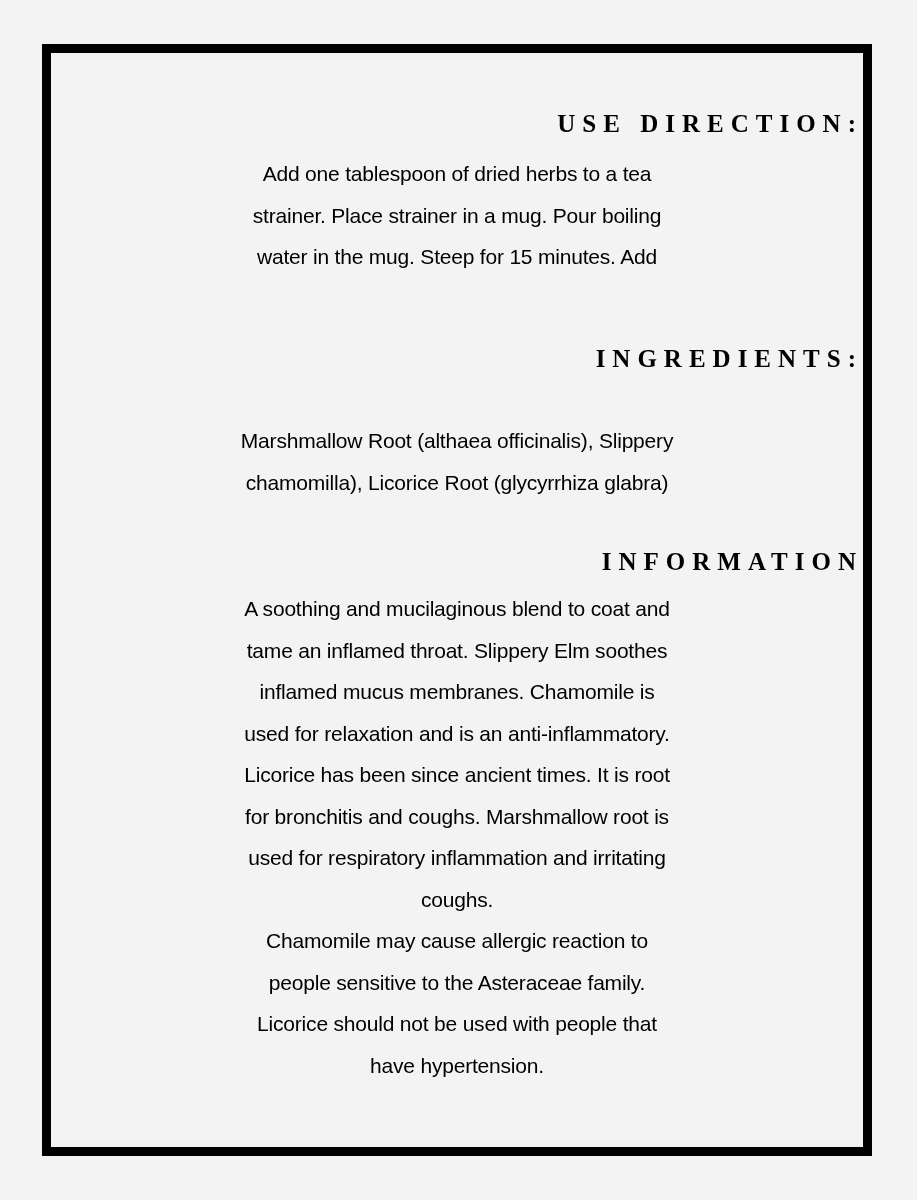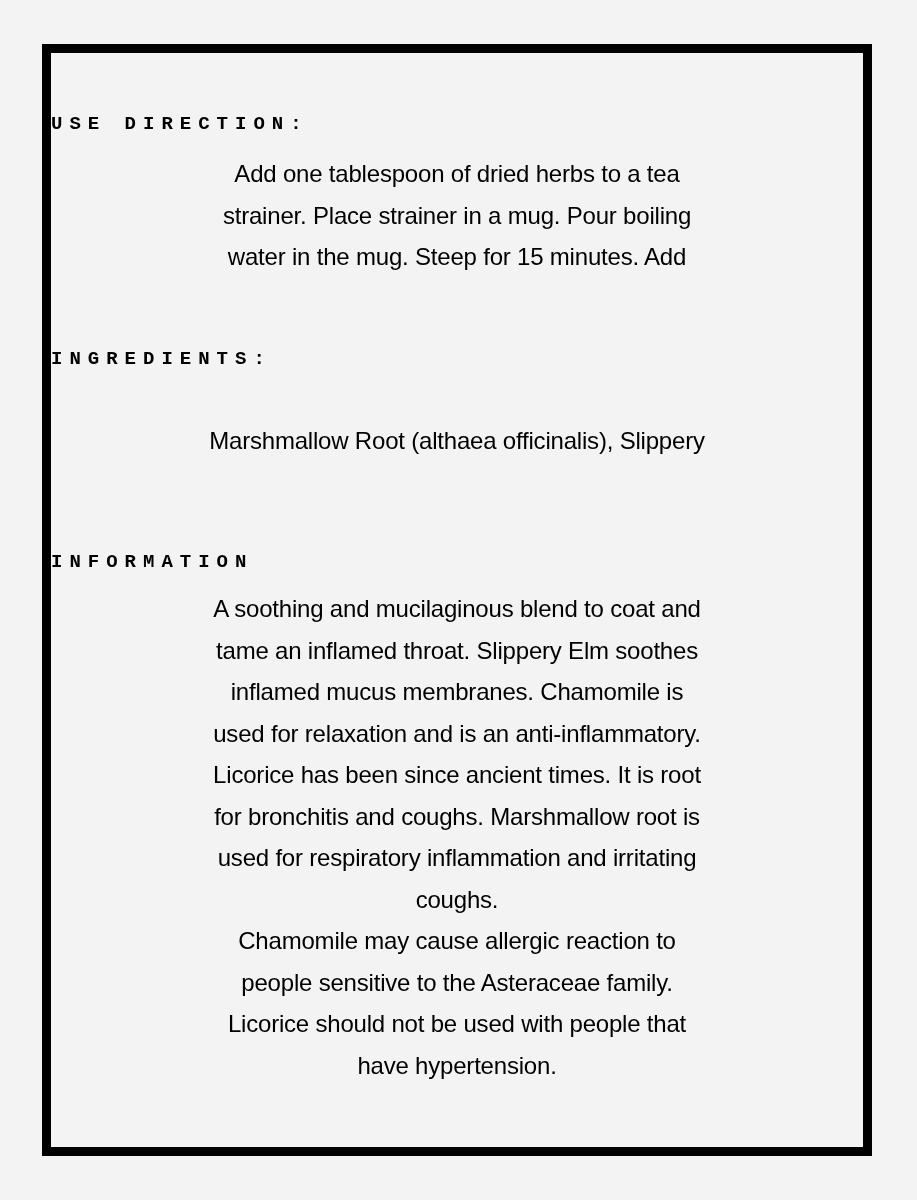--- a/index.html
+++ b/index.html
@@ -21,34 +21,34 @@
       top: 44px;
       width: 812px;   
       height: 1094px; 
       border: 9px solid #000;
       background: #f3f3f3;
     }
     .heading {
       position: absolute;
       left: 0;
       right: 0;
-      text-align: left;
-      font-family: Liberation Mono, monospace;
+      text-align: right;
+      font-family: Liberation Serif, serif;
       font-weight: bold;
-      font-size: 19px;
+      font-size: 25px;
       letter-spacing: 7px;
       line-height: 30px;
     }
     .body-text {
       position: absolute;
       left: 60px;
       right: 60px;
       text-align: center;
       font-family: "Liberation Sans", sans-serif;
-      font-size: 24px;
+      font-size: 21px;
       line-height: 41.5px;
       letter-spacing: -0.2px;
     }
     .body-text .line {
       display: block;
       white-space: nowrap;
     }
   </style>
 </head>
 <body>
@@ -58,20 +58,21 @@
   <div class="heading" style="top:56px;">USE DIRECTION:</div>
   <div class="body-text" style="top:100px;">
     <span class="line">Add one tablespoon of dried herbs to a tea</span>
     <span class="line">strainer. Place strainer in a mug. Pour boiling</span>
     <span class="line">water in the mug. Steep for 15 minutes. Add</span>
   </div>
 
   <div class="heading" style="top:291px;">INGREDIENTS:</div>
   <div class="body-text" style="top:346px;margin-top:21px;">
     <span class="line">Marshmallow Root (althaea officinalis), Slippery</span>
+    <span class="line">chamomilla), Licorice Root (glycyrrhiza glabra)</span>
   </div>
 
   <div class="heading" style="top:494px;">INFORMATION</div>
   <div class="body-text" style="top:535px;">
     <span class="line">A soothing and mucilaginous blend to coat and</span>
     <span class="line">tame an inflamed throat. Slippery Elm soothes</span>
     <span class="line">inflamed mucus membranes. Chamomile is</span>
     <span class="line">used for relaxation and is an anti-inflammatory.</span>
     <span class="line">Licorice has been since ancient times. It is root</span>
     <span class="line">for bronchitis and coughs. Marshmallow root is</span>

